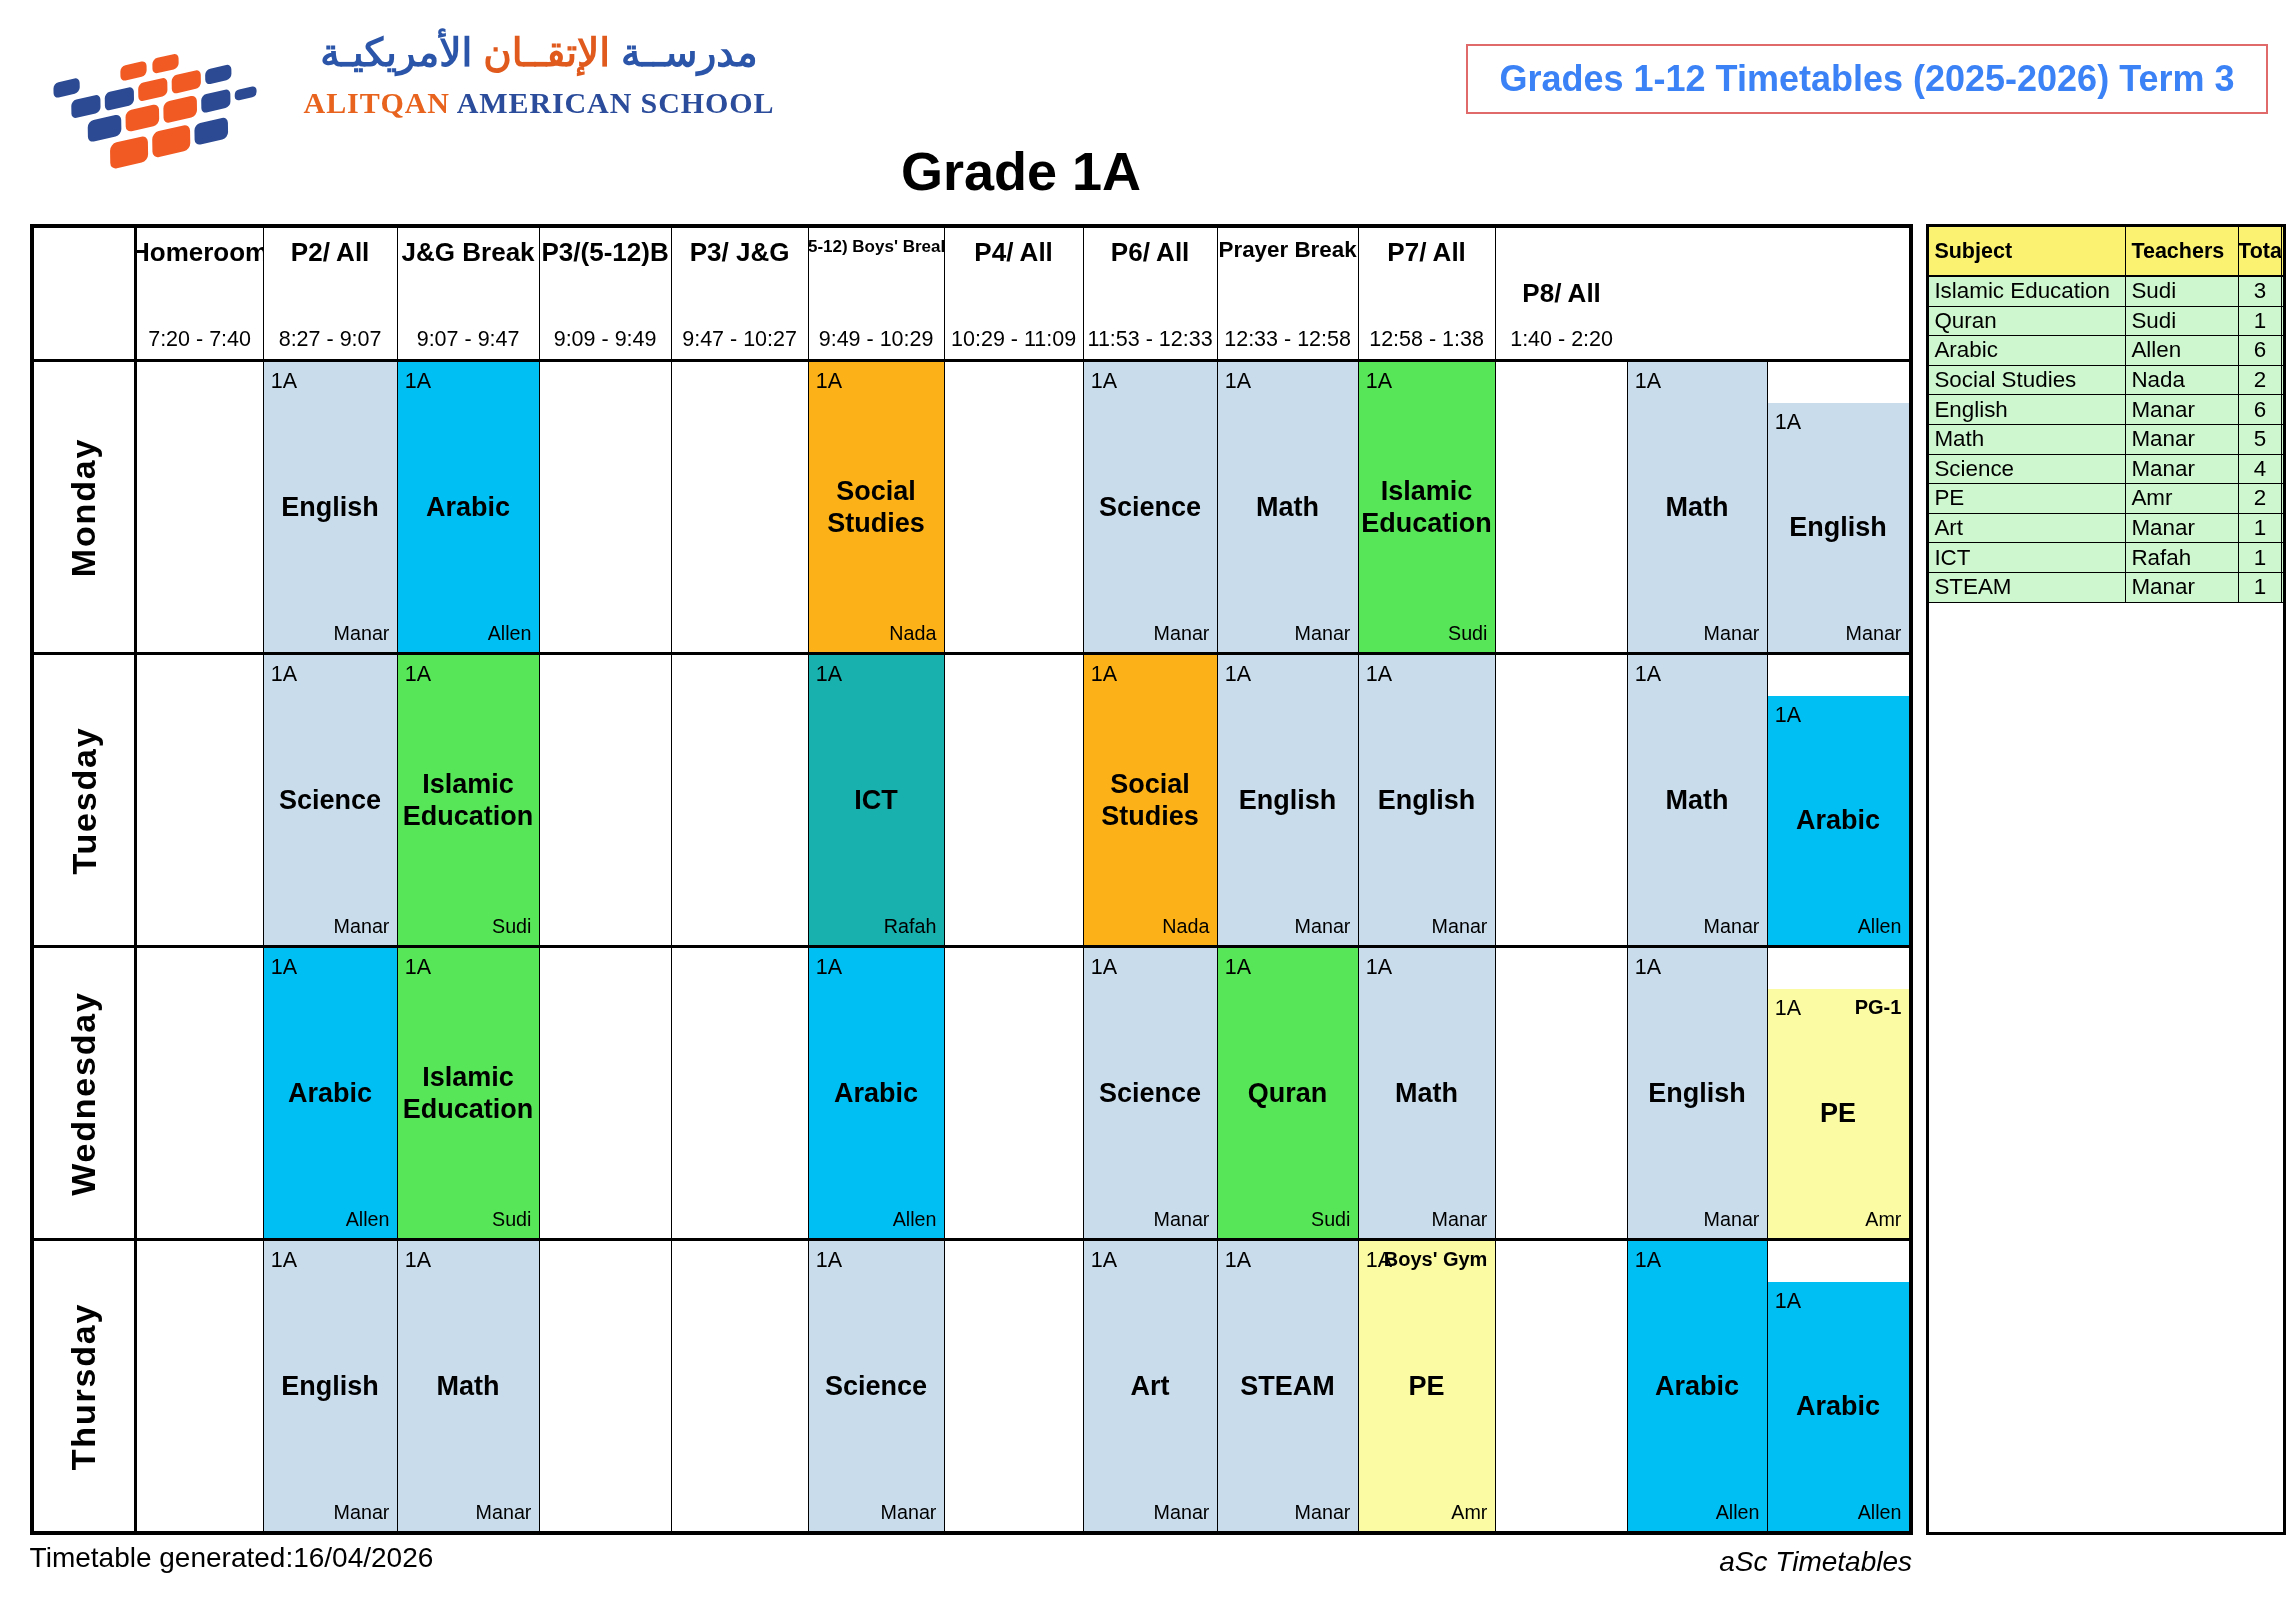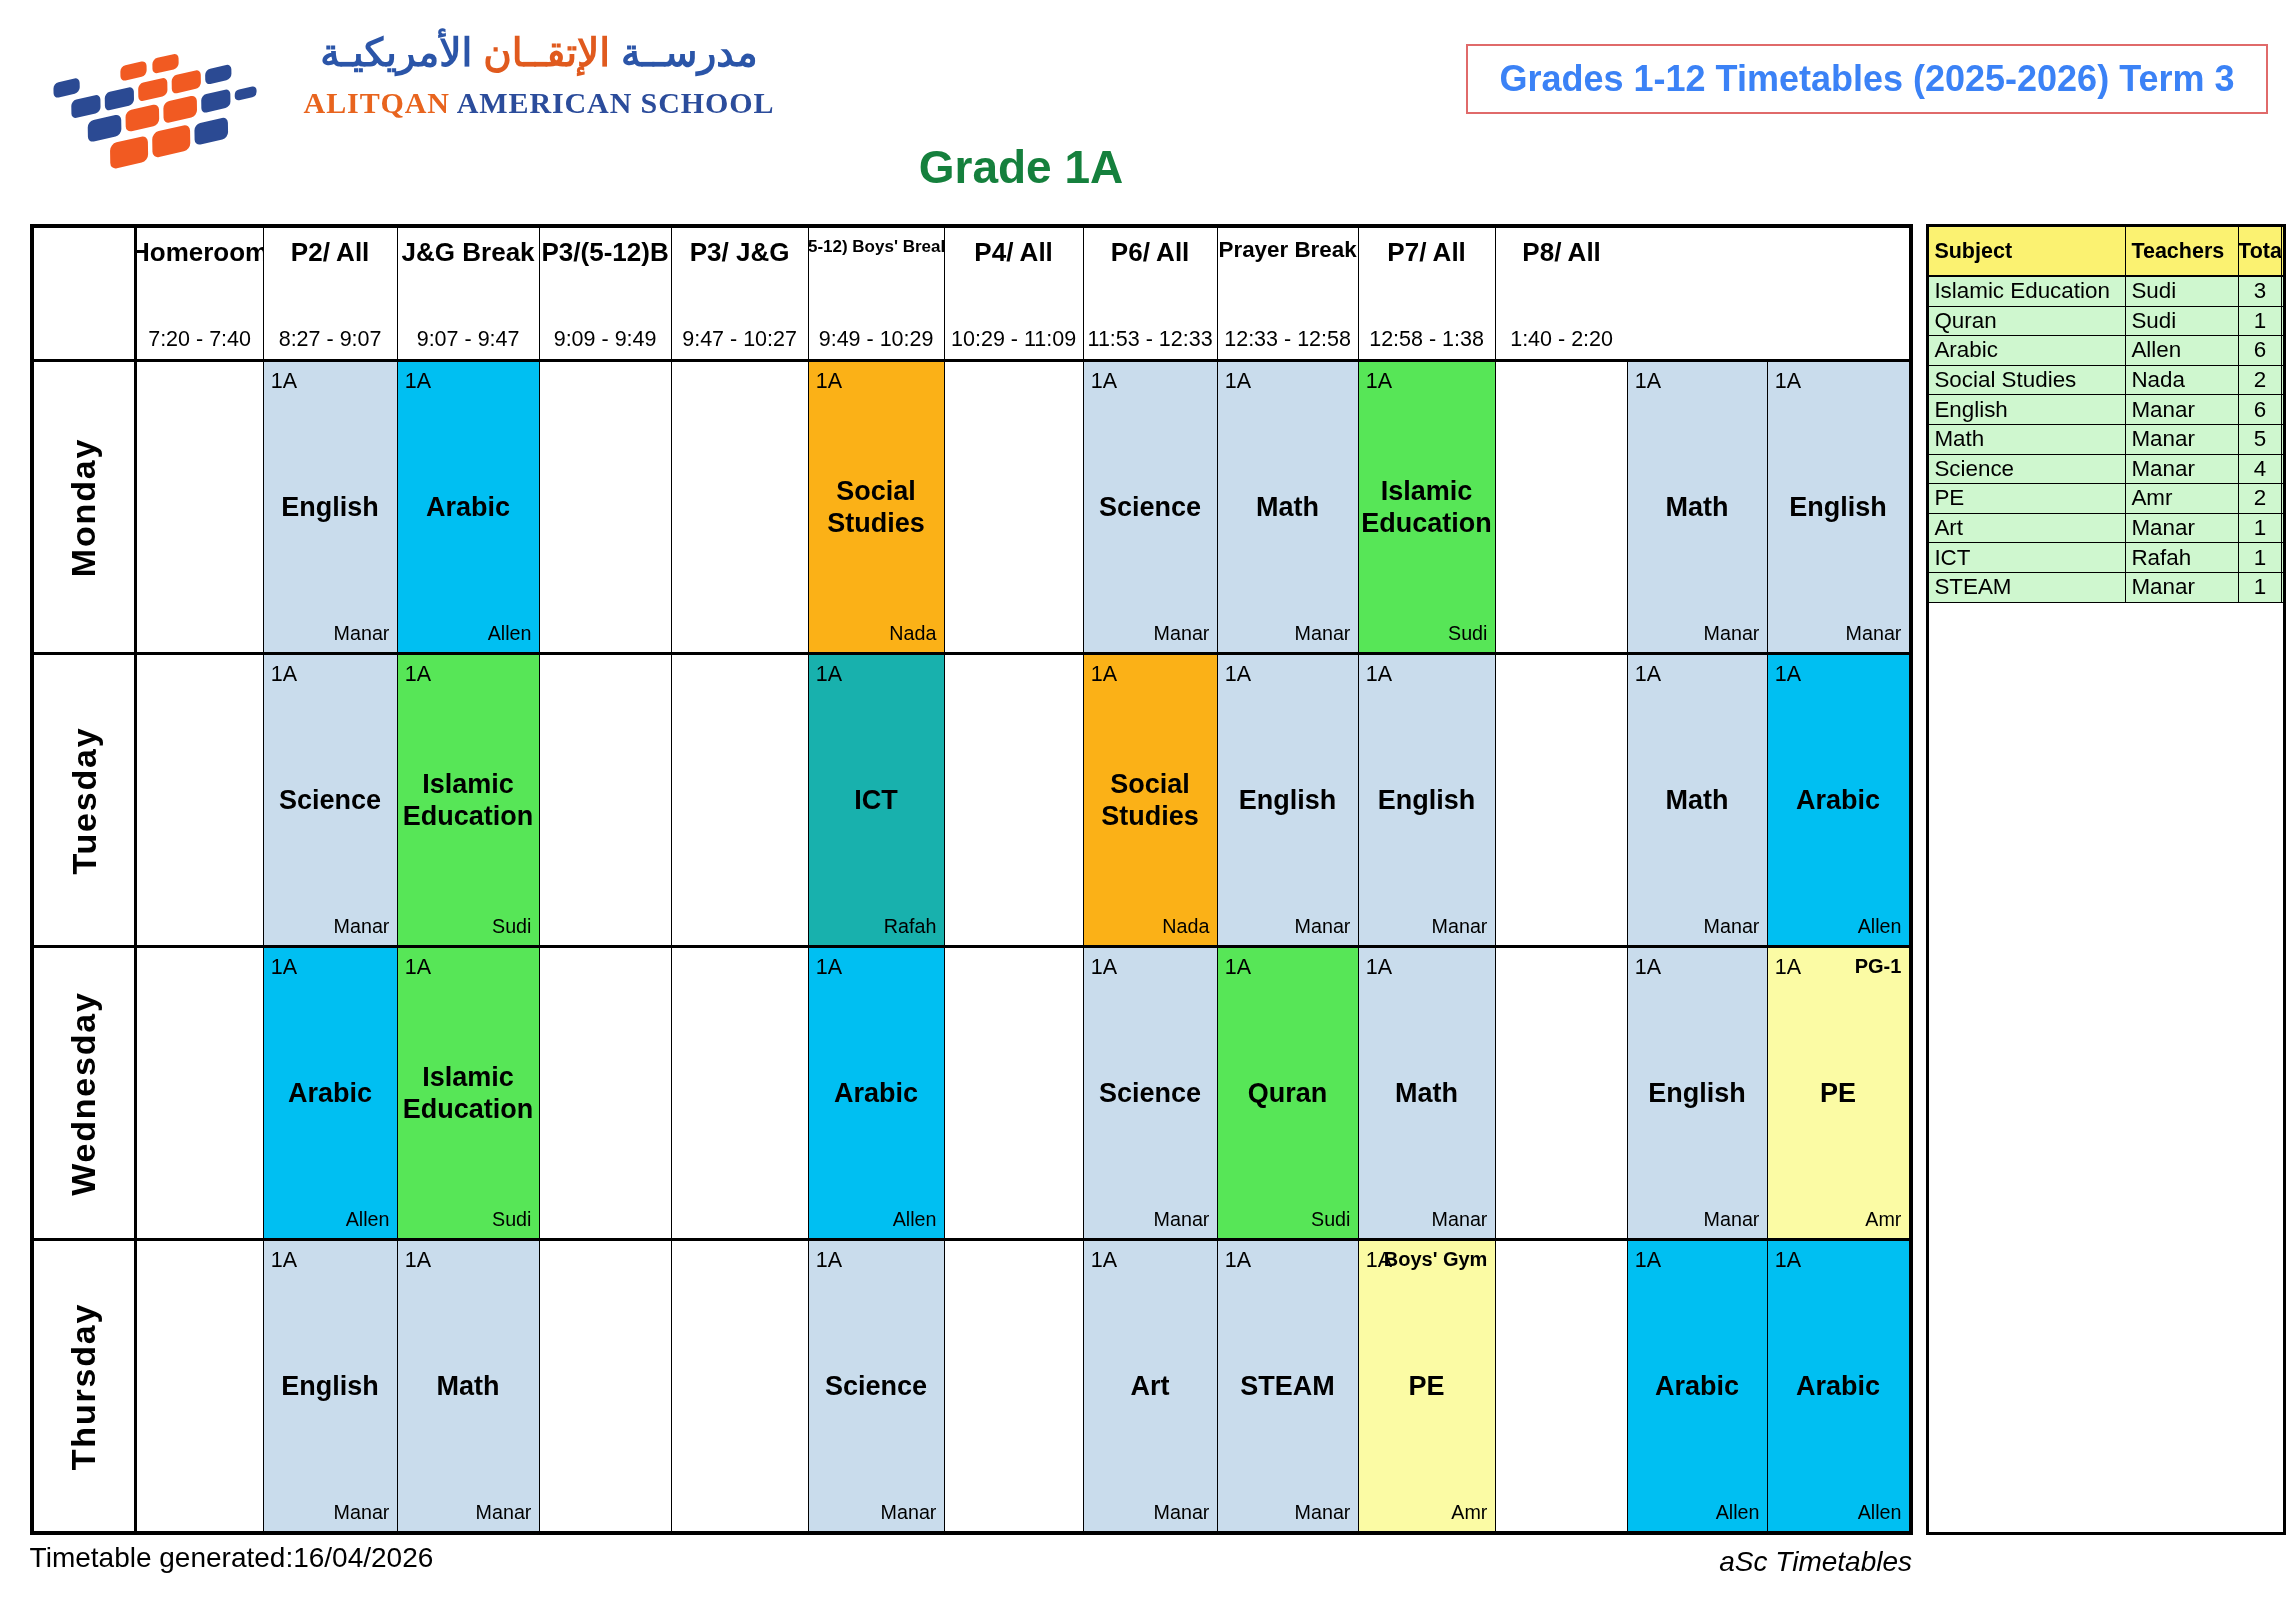--- a/index.html
+++ b/index.html
@@ -23,34 +23,34 @@
   .en-blue { color:#2b4c9b; }
 
   .banner {
     position:absolute; left:1466px; top:44px; width:802px; height:70px;
     border:2.7px solid #e06a6a; background:#fff;
     display:flex; align-items:center; justify-content:center;
     color:#3b82f6; font-size:36px; font-weight:bold; white-space:nowrap;
   }
   .grade-title {
     position:absolute; left:0; top:140px; width:2042px; text-align:center;
-    color:#15803d; font-size:46px; font-weight:bold;
+    color:#000000; font-size:54px; font-weight:bold;
   }
 
   
   .ttable { position:absolute; left:29.6px; top:224px; border:4.5px solid #000; background:#fff; }
   .trow {
     display:grid;
     grid-template-columns:103px 127px 134px 142px 132px 137px 136px 139px 134px 141px 137px 132px 140px 141px;
     border-top:3.6px solid #000;
   }
   .trow.header { border-top:none; height:131px; }
   .trow.dayrow { height:293px; }
   .tcell { position:relative; border-right:1.8px solid #000; background:#fff; overflow:hidden; }
-  .trow > .tcell:last-child { border-right:none; }
+  .trow > .tcell:last-child { border-right:none;margin-top:41px; }
   .trow > .tcell:first-child { border-right-width:3.6px; }
 
   .hcell { display:flex; flex-direction:column; justify-content:space-between;
            align-items:center; padding:9px 1.8px 7.2px; }
   .pname { font-weight:bold; font-size:26px; white-space:nowrap; }
   .pname.small { font-size:17px; }
   .pname.medium { font-size:22.4px; }
   .ptime { font-size:21.5px; white-space:nowrap; }
 
   .daycell { display:flex; align-items:center; justify-content:center; }

